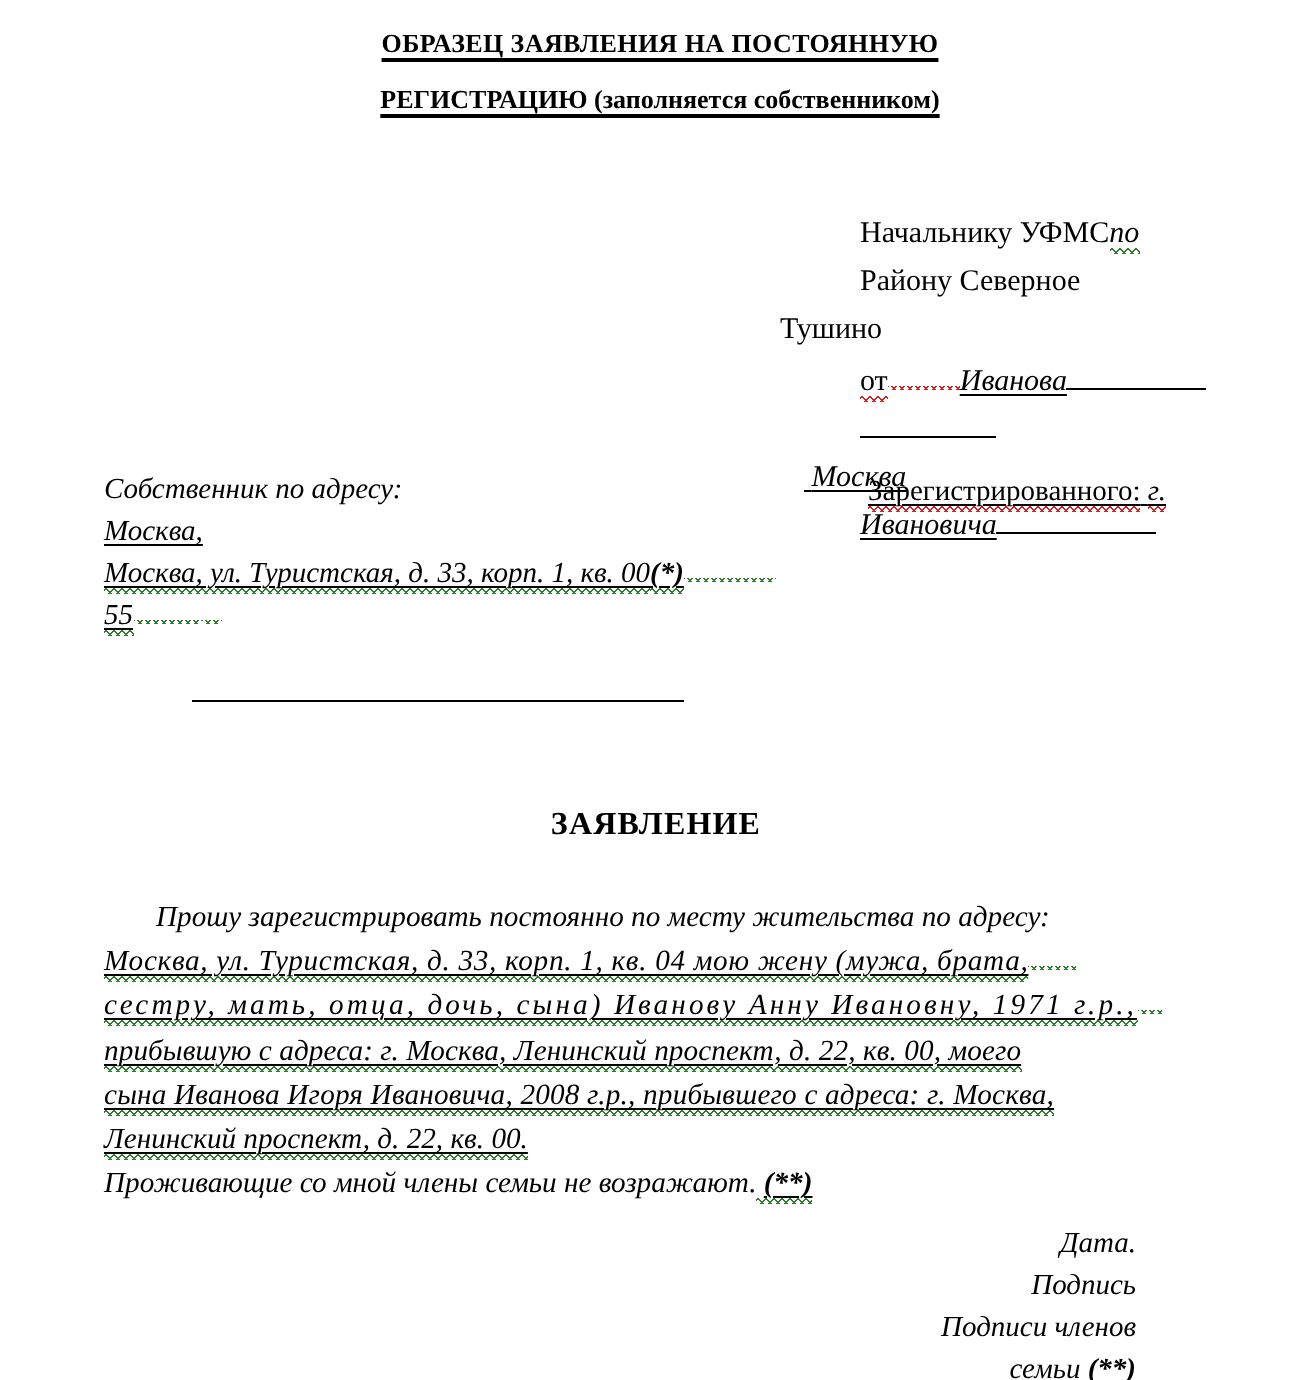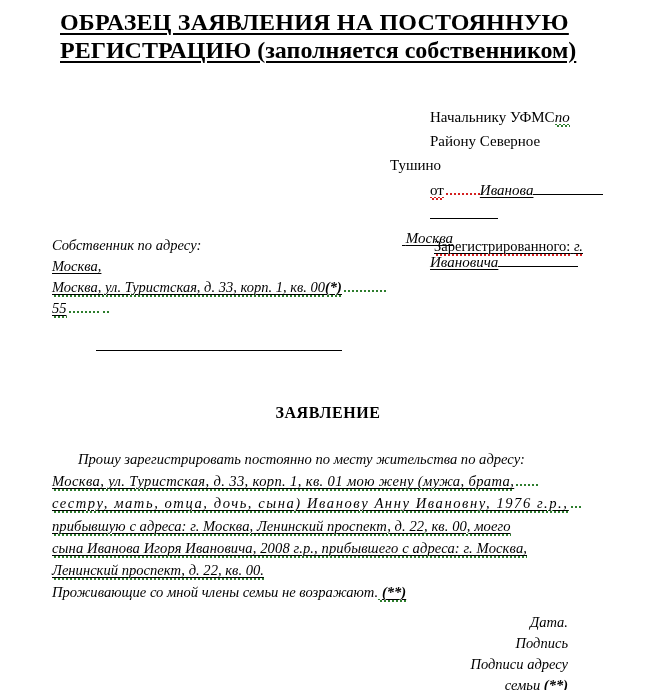--- a/index.html
+++ b/index.html
@@ -48,22 +48,22 @@
     background-position: 0 100%, 2px 100%;
     margin-top: 16px;
   }
 
   
   .doc-title {
     position: absolute;
     left: 60px;
     top: 8px;
     width: 540px;
-    text-align: left;
-    font-size: 24px;
+    text-align: center;
+    font-size: 13px;
     font-weight: bold;
     line-height: 28px;
     letter-spacing: 0.2px;
   }
   .doc-title span { text-decoration: underline; text-decoration-thickness: 2px; text-underline-offset: 3px; }
   .title-l2 { letter-spacing: 0px; }
 
   
   .addressee {
     position: absolute;
@@ -200,33 +200,33 @@
   </div>
 
   <div class="sig-rule"></div>
 
   <div class="app-heading">ЗАЯВЛЕНИЕ</div>
 
   <div class="body-text">
 
     <div class="p1">Прошу зарегистрировать постоянно по месту жительства по адресу:</div>
 
-    <div class="nowrap"><span class="uline sq sq-green" style="letter-spacing:0.35px">Москва, ул. Туристская, д. 33, корп. 1, кв. 01 мою жену (мужа, брата,</span><span class="uline sq sq-green" style="display:inline-block;width:24px"></span></div>
-
-    <div class="nowrap"><span class="uline sq sq-green" style="letter-spacing:1.55px">сестру, мать, отца, дочь, сына) Иванову Анну Ивановну, 1976 г.р.,</span><span class="uline sq sq-green" style="display:inline-block;width:12px"></span></div>
+    <div class="nowrap"><span class="uline sq sq-green" style="letter-spacing:0.35px">Москва, ул. Туристская, д. 33, корп. 1, кв. 04 мою жену (мужа, брата,</span><span class="uline sq sq-green" style="display:inline-block;width:24px"></span></div>
+
+    <div class="nowrap"><span class="uline sq sq-green" style="letter-spacing:1.55px">сестру, мать, отца, дочь, сына) Иванову Анну Ивановну, 1971 г.р.,</span><span class="uline sq sq-green" style="display:inline-block;width:12px"></span></div>
 
     <div class="nowrap"><span class="uline sq sq-green" style="letter-spacing:0.05px">прибывшую с адреса: г. Москва, Ленинский проспект, д. 22, кв. 00, моего</span></div>
 
     <div class="nowrap"><span class="uline sq sq-green" style="letter-spacing:0.1px">сына Иванова Игоря Ивановича, 2008 г.р., прибывшего с адреса: г. Москва,</span></div>
 
     <div class="nowrap"><span class="uline sq sq-green">Ленинский проспект, д. 22, кв. 00.</span></div>
 
     <div class="nowrap"><span>Проживающие со мной члены семьи не возражают.</span><span class="sq sq-green">&nbsp;</span><span class="bold upright uline sq sq-green">(**)</span></div>
   </div>
 
   <div class="sign-block">
     <div>Дата.</div>
     <div>Подпись</div>
-    <div>Подписи адресу</div>
+    <div>Подписи членов</div>
     <div class="nowrap"><span>семьи</span><span class="sq sq-green">&nbsp;</span><span class="bold upright uline sq sq-green">(**)</span></div>
   </div>
 
 </div>
 
 </body></html>

